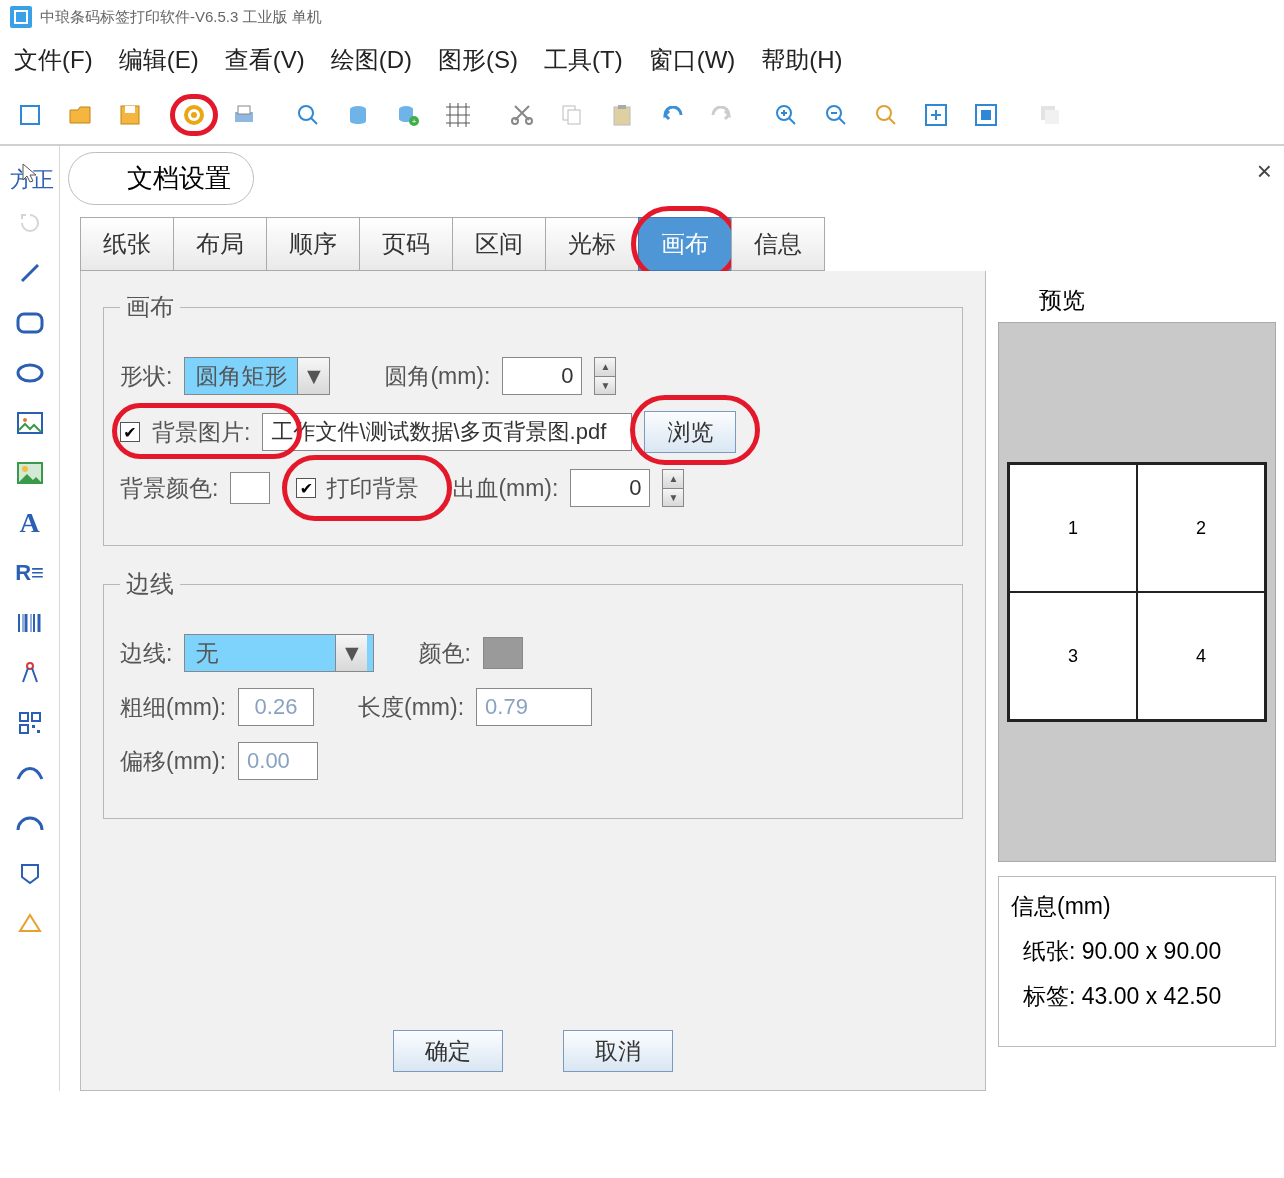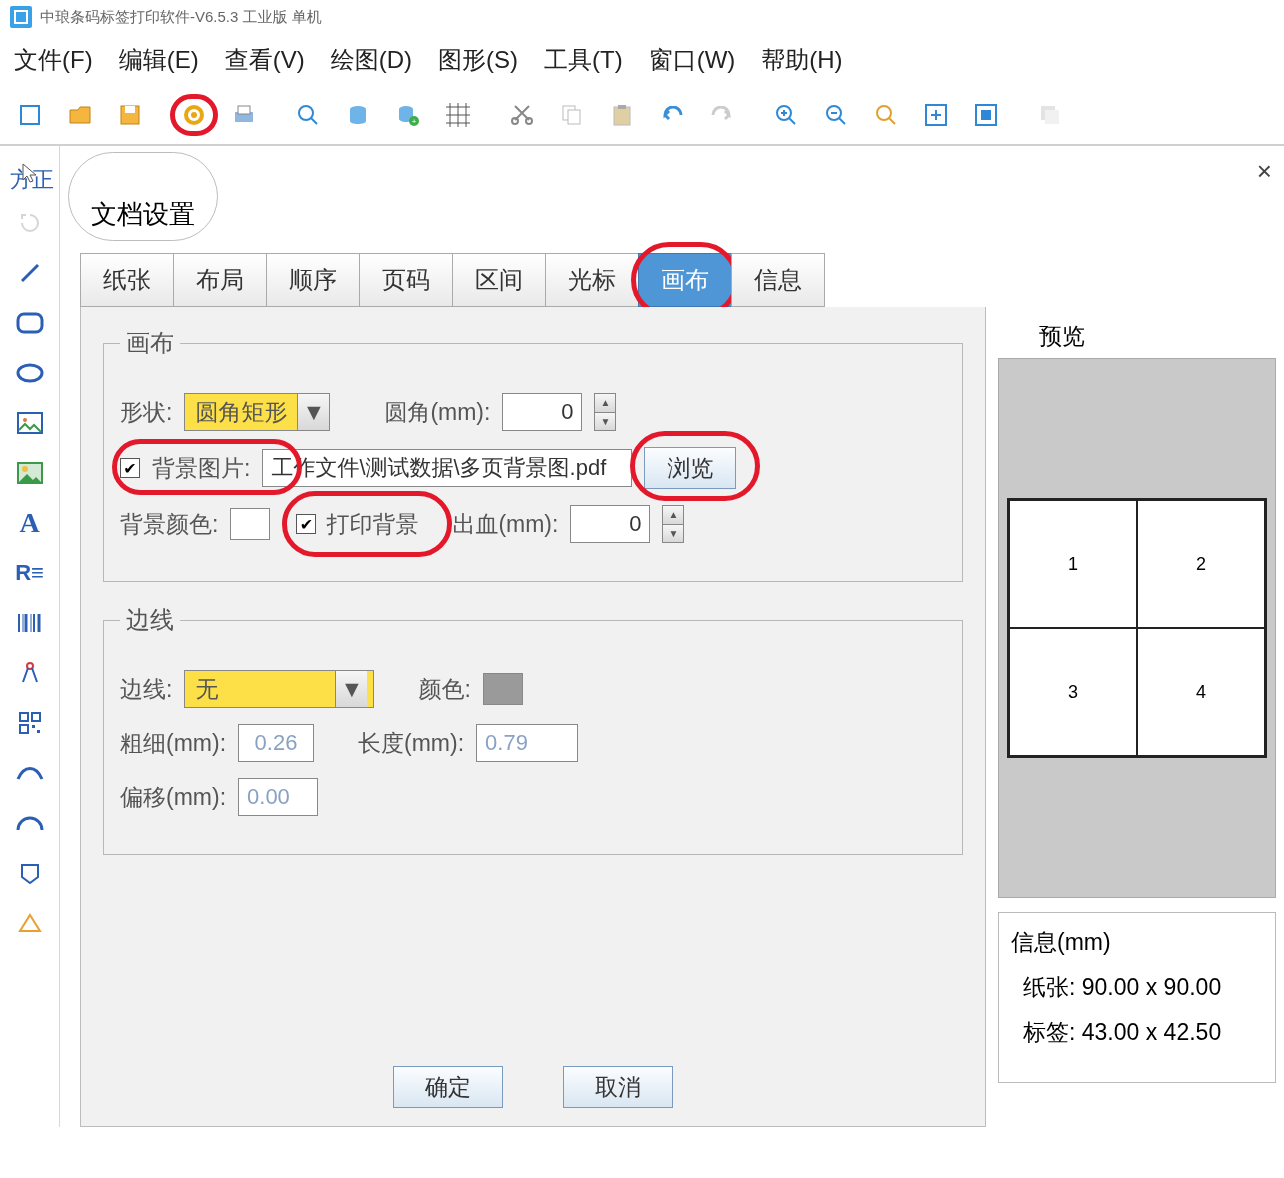--- a/index.html
+++ b/index.html
@@ -4,39 +4,39 @@
 <style>
   * { box-sizing: border-box; font-family: "Microsoft YaHei", sans-serif; }
   body { margin:0; background:#fff; width:1284px; }
   .titlebar { display:flex; align-items:center; gap:8px; padding:6px 10px; font-size:15px; color:#666; }
   .titlebar .app-icon { width:22px; height:22px; background:#3aa0e8; display:inline-flex; align-items:center; justify-content:center; border-radius:2px; }
   .menubar { display:flex; gap:26px; padding:10px 14px 14px; font-size:24px; color:#222; }
   .menubar span { cursor:default; }
   .toolbar { display:flex; align-items:center; gap:2px; padding:4px 6px 8px; border-bottom:1px solid #d0d0d0; }
   .tbtn { width:48px; height:42px; display:flex; align-items:center; justify-content:center; border-radius:4px; position:relative; }
   .tsep { width:12px; }
-  .circled { border:4px solid #e3192b; border-radius:999px;flex-direction:column; }
+  .circled { border:4px solid #e3192b; border-radius:999px; }
   .tabstrip-area { display:flex; border-top:1px solid #d0d0d0; }
   .left-tools { width:60px; display:flex; flex-direction:column; align-items:center; padding-top:4px; gap:4px; border-right:1px solid #d8d8d8; }
   .ltool { width:46px; height:46px; display:flex; align-items:center; justify-content:center; border:1px solid transparent; }
   .dialog-wrap { flex:1; position:relative; }
   .dlg-title { display:inline-flex; align-items:center; gap:10px; padding:8px 22px; border:1px solid #bdbdbd; border-radius:999px; font-size:26px; margin:6px 0 0 8px; background:#fff; position:relative; }
   .dlg-title-wrap { position:relative; display:inline-block; }
   .close-x { position:absolute; right:12px; top:10px; font-size:26px; color:#444; }
   .tabs { display:flex; margin:12px 0 0 20px; }
   .tab { position:relative; padding:10px 22px; font-size:24px; color:#333; border:1px solid #aaa; background:linear-gradient(#fff,#e9e9e9); margin-right:-1px; }
   .tab.active { background:#4f96d6; color:#fff; border-color:#3d79b0; }
   .tab-circle { position:absolute; inset:-12px -8px; border:5px solid #e3192b; border-radius:999px; pointer-events:none; }
   .content-row { display:flex; }
   .panel { flex:1; margin:0 8px 0 20px; border:1px solid #bcbcbc; border-top:none; background:#f1f1f1; padding:20px; font-size:23px; color:#555; position:relative; min-height:820px; }
   fieldset { border:1px solid #b8b8b8; padding:18px 16px 22px; margin-bottom:22px; }
   legend { font-size:24px; color:#555; padding:0 6px; }
   .row { display:flex; align-items:center; gap:12px; margin:16px 0; position:relative; }
   .label { color:#555; }
-  .select { display:inline-flex; align-items:center; background:#fde047; border:1px solid #888; height:38px; }
+  .select { display:inline-flex; align-items:center; background:#7dd3fc; border:1px solid #888; height:38px; }
   .select .sval { padding:0 10px; min-width:110px; }
   .select .sbtn { width:32px; height:100%; display:flex; align-items:center; justify-content:center; background:linear-gradient(#f6f6f6,#d8d8d8); border-left:1px solid #888; }
   .txt { background:#fff; border:1px solid #888; height:38px; padding:0 8px; font-size:22px; color:#333; }
   .num { width:80px; text-align:right; }
   .spin { display:inline-flex; flex-direction:column; border:1px solid #888; height:38px; width:22px; }
   .spin div { flex:1; display:flex; align-items:center; justify-content:center; background:linear-gradient(#f6f6f6,#d8d8d8); font-size:10px; }
   .spin div:first-child { border-bottom:1px solid #888; }
   .check { width:20px; height:20px; border:1px solid #555; display:inline-flex; align-items:center; justify-content:center; font-size:16px; color:#000; background:#fff; }
   .ring { position:absolute; border:5px solid #e3192b; border-radius:999px; pointer-events:none; }
   .btn { display:inline-flex; align-items:center; justify-content:center; height:42px; padding:0 22px; background:linear-gradient(#fbfdff,#d9e6f2); border:1px solid #7a9bbf; font-size:23px; color:#333; }
@@ -397,21 +397,21 @@
             </div>
             <span style="width:20px"></span>
             <span class="label">颜色:</span>
             <span class="swatch gray"></span>
           </div>
           <div class="row">
             <span class="label">粗细(mm):</span>
             <input class="txt num dimmed" style="width: 76px; text-align: center;" disabled="" value="0.26">
             <span style="width:20px"></span>
             <span class="label">长度(mm):</span>
-            <input class="txt dimmed" style="width: 102px;" disabled="" value="0.79">
+            <input class="txt dimmed" style="width: 116px;" disabled="" value="0.79">
           </div>
           <div class="row">
             <span class="label">偏移(mm):</span>
             <input class="txt num dimmed" style="width: 80px; text-align: left;" disabled="" value="0.00">
           </div>
         </fieldset>
 
         <div class="footer-btns">
           <span class="btn">确定</span>
           <span class="btn">取消</span>

